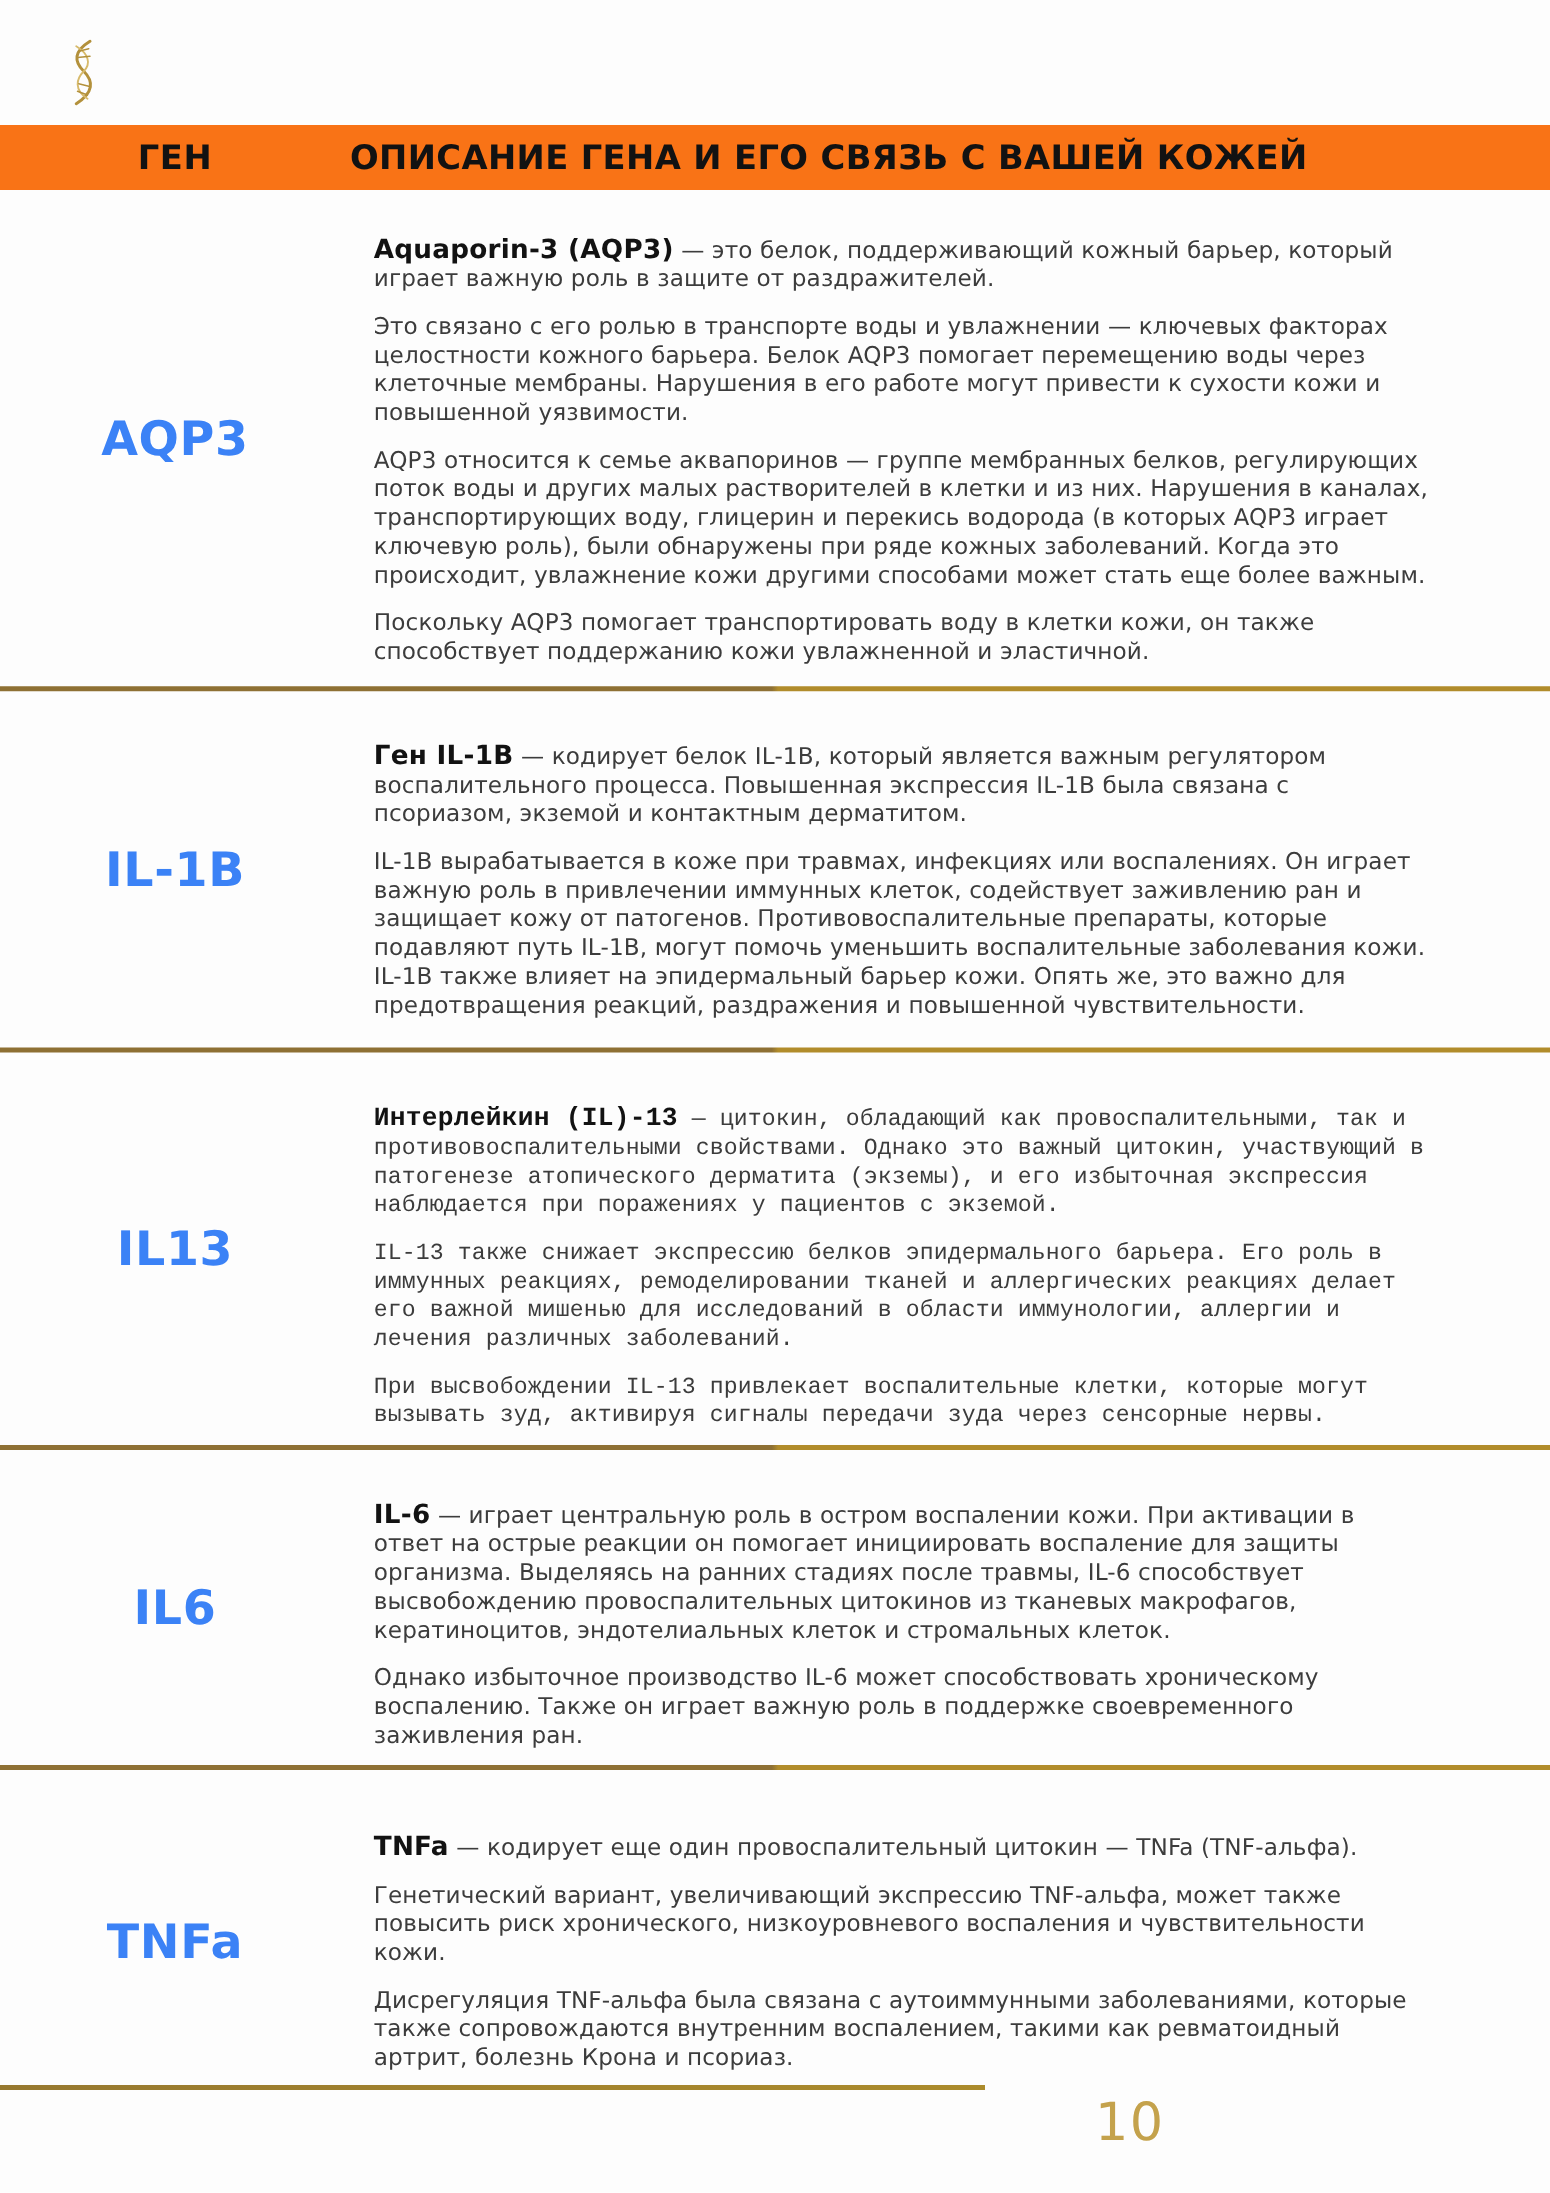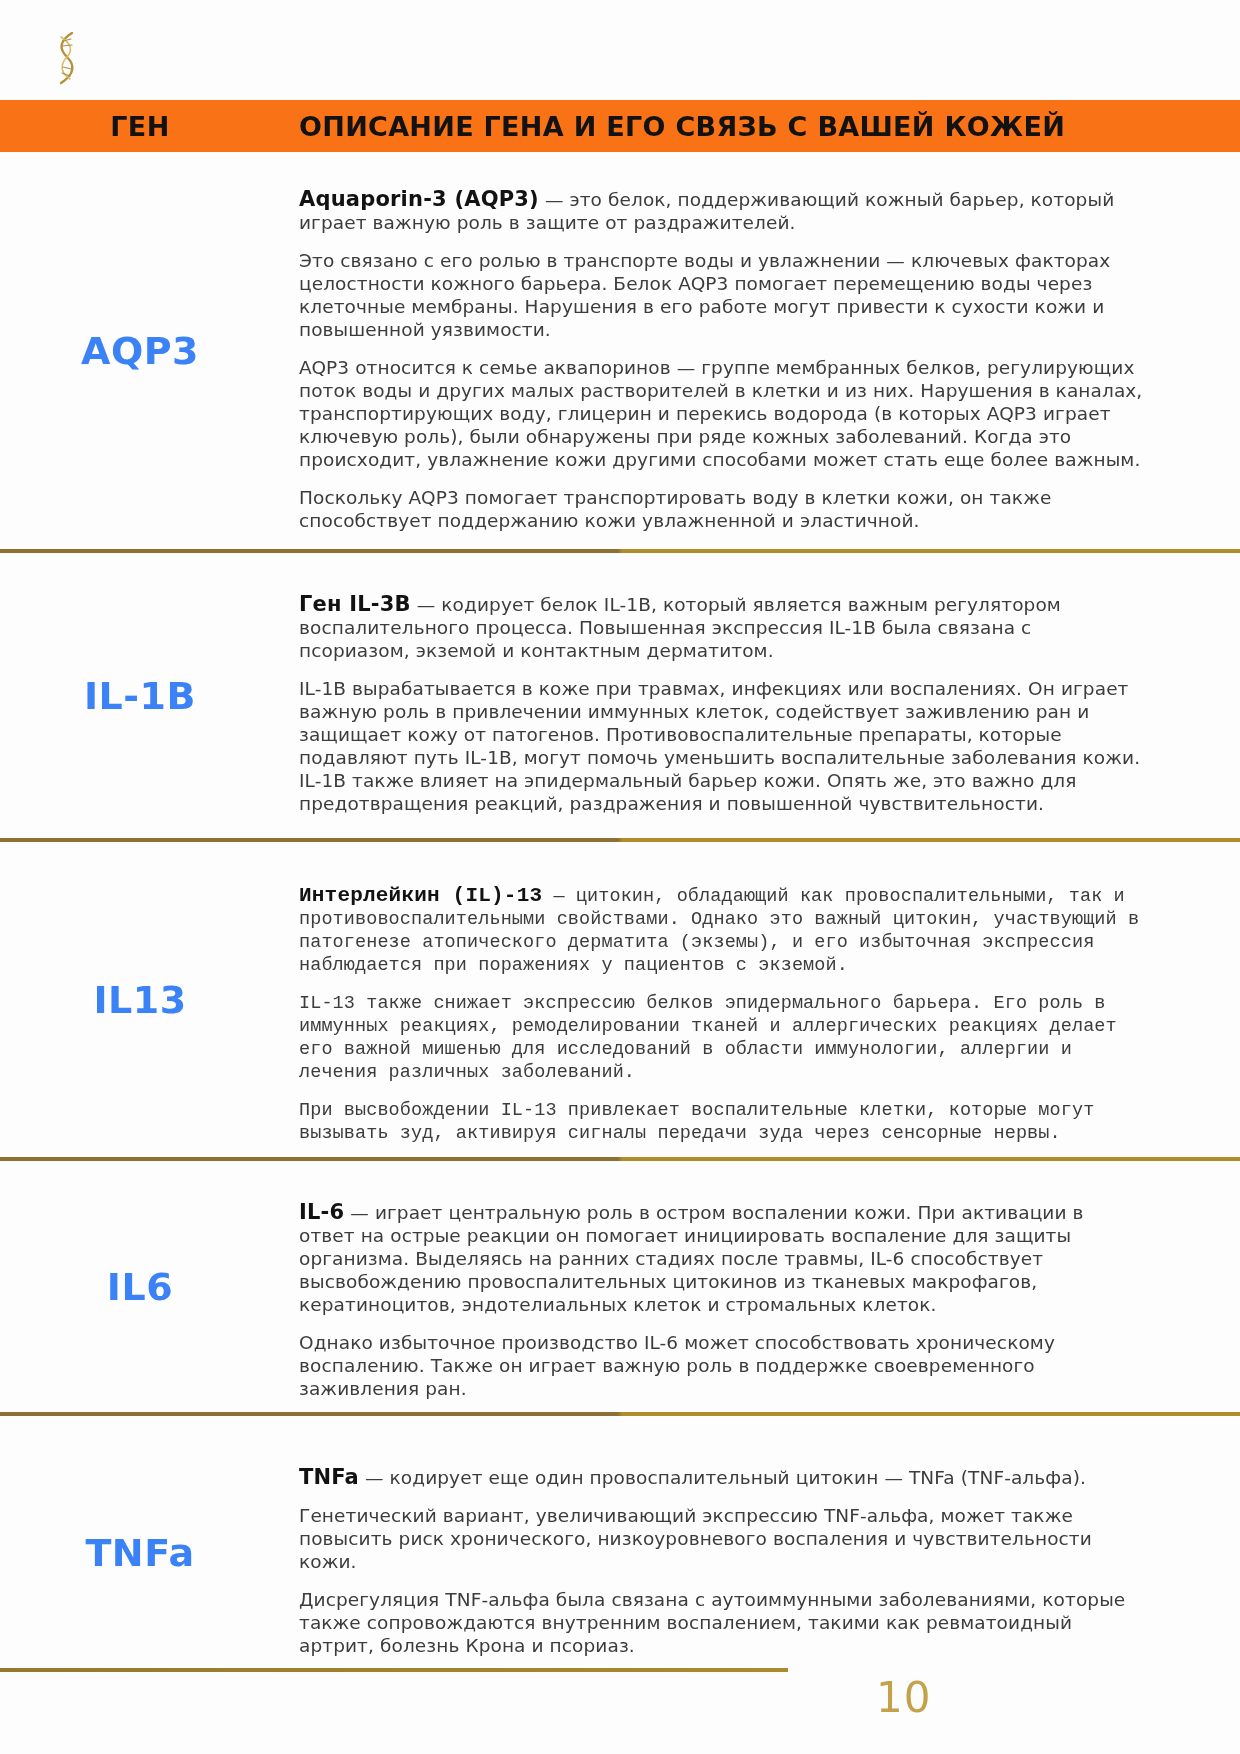--- a/index.html
+++ b/index.html
@@ -18,21 +18,20 @@
   .header-row{
     margin-top:100px;height:52px;
     background:#f97316;
     display:flex;align-items:center;
   }
   .header-gene{
     width:280px;flex:none;text-align:center;
     font-weight:700;font-size:27px;color:#121212;letter-spacing:.5px;
   }
   .header-desc{
-    margin-left:19px;
     font-weight:700;font-size:27px;color:#121212;letter-spacing:.3px;
     white-space:nowrap;
   }
   
   .section-row{display:flex;}
   .label-col{
     width:280px;flex:none;
     display:flex;align-items:center;justify-content:center;
   }
   .gene-label{
@@ -104,21 +103,21 @@
 </div>
   </div>
 
   <div class="divider" data-name="section-divider"></div>
 
   <div class="section-row" data-name="gene-row-il-1b">
     <div class="label-col" data-name="gene-label-cell">
       <div class="gene-label" data-name="gene-label">IL-1B</div>
     </div>
     <div class="text-col" data-name="gene-description">
-  <p class="para" data-name="gene-description-paragraph"><strong class="lead" data-name="gene-lead">Ген IL-3B</strong><span class="para-body" data-name="gene-description-text"> — кодирует белок IL-1B, который является важным регулятором воспалительного процесса. Повышенная экспрессия IL-1B была связана с псориазом, экземой и контактным дерматитом.</span></p>
+  <p class="para" data-name="gene-description-paragraph"><strong class="lead" data-name="gene-lead">Ген IL-1B</strong><span class="para-body" data-name="gene-description-text"> — кодирует белок IL-1B, который является важным регулятором воспалительного процесса. Повышенная экспрессия IL-1B была связана с псориазом, экземой и контактным дерматитом.</span></p>
 
   <p class="para" data-name="gene-description-paragraph"><span class="para-body" data-name="gene-description-text">IL-1B вырабатывается в коже при травмах, инфекциях или воспалениях. Он играет важную роль в привлечении иммунных клеток, содействует заживлению ран и защищает кожу от патогенов. Противовоспалительные препараты, которые подавляют путь IL-1B, могут помочь уменьшить воспалительные заболевания кожи. IL-1B также влияет на эпидермальный барьер кожи. Опять же, это важно для предотвращения реакций, раздражения и повышенной чувствительности.</span></p>
 </div>
   </div>
 
   <div class="divider" data-name="section-divider"></div>
 
   <div class="section-row" data-name="gene-row-il13">
     <div class="label-col" data-name="gene-label-cell">
       <div class="gene-label" data-name="gene-label">IL13</div>

